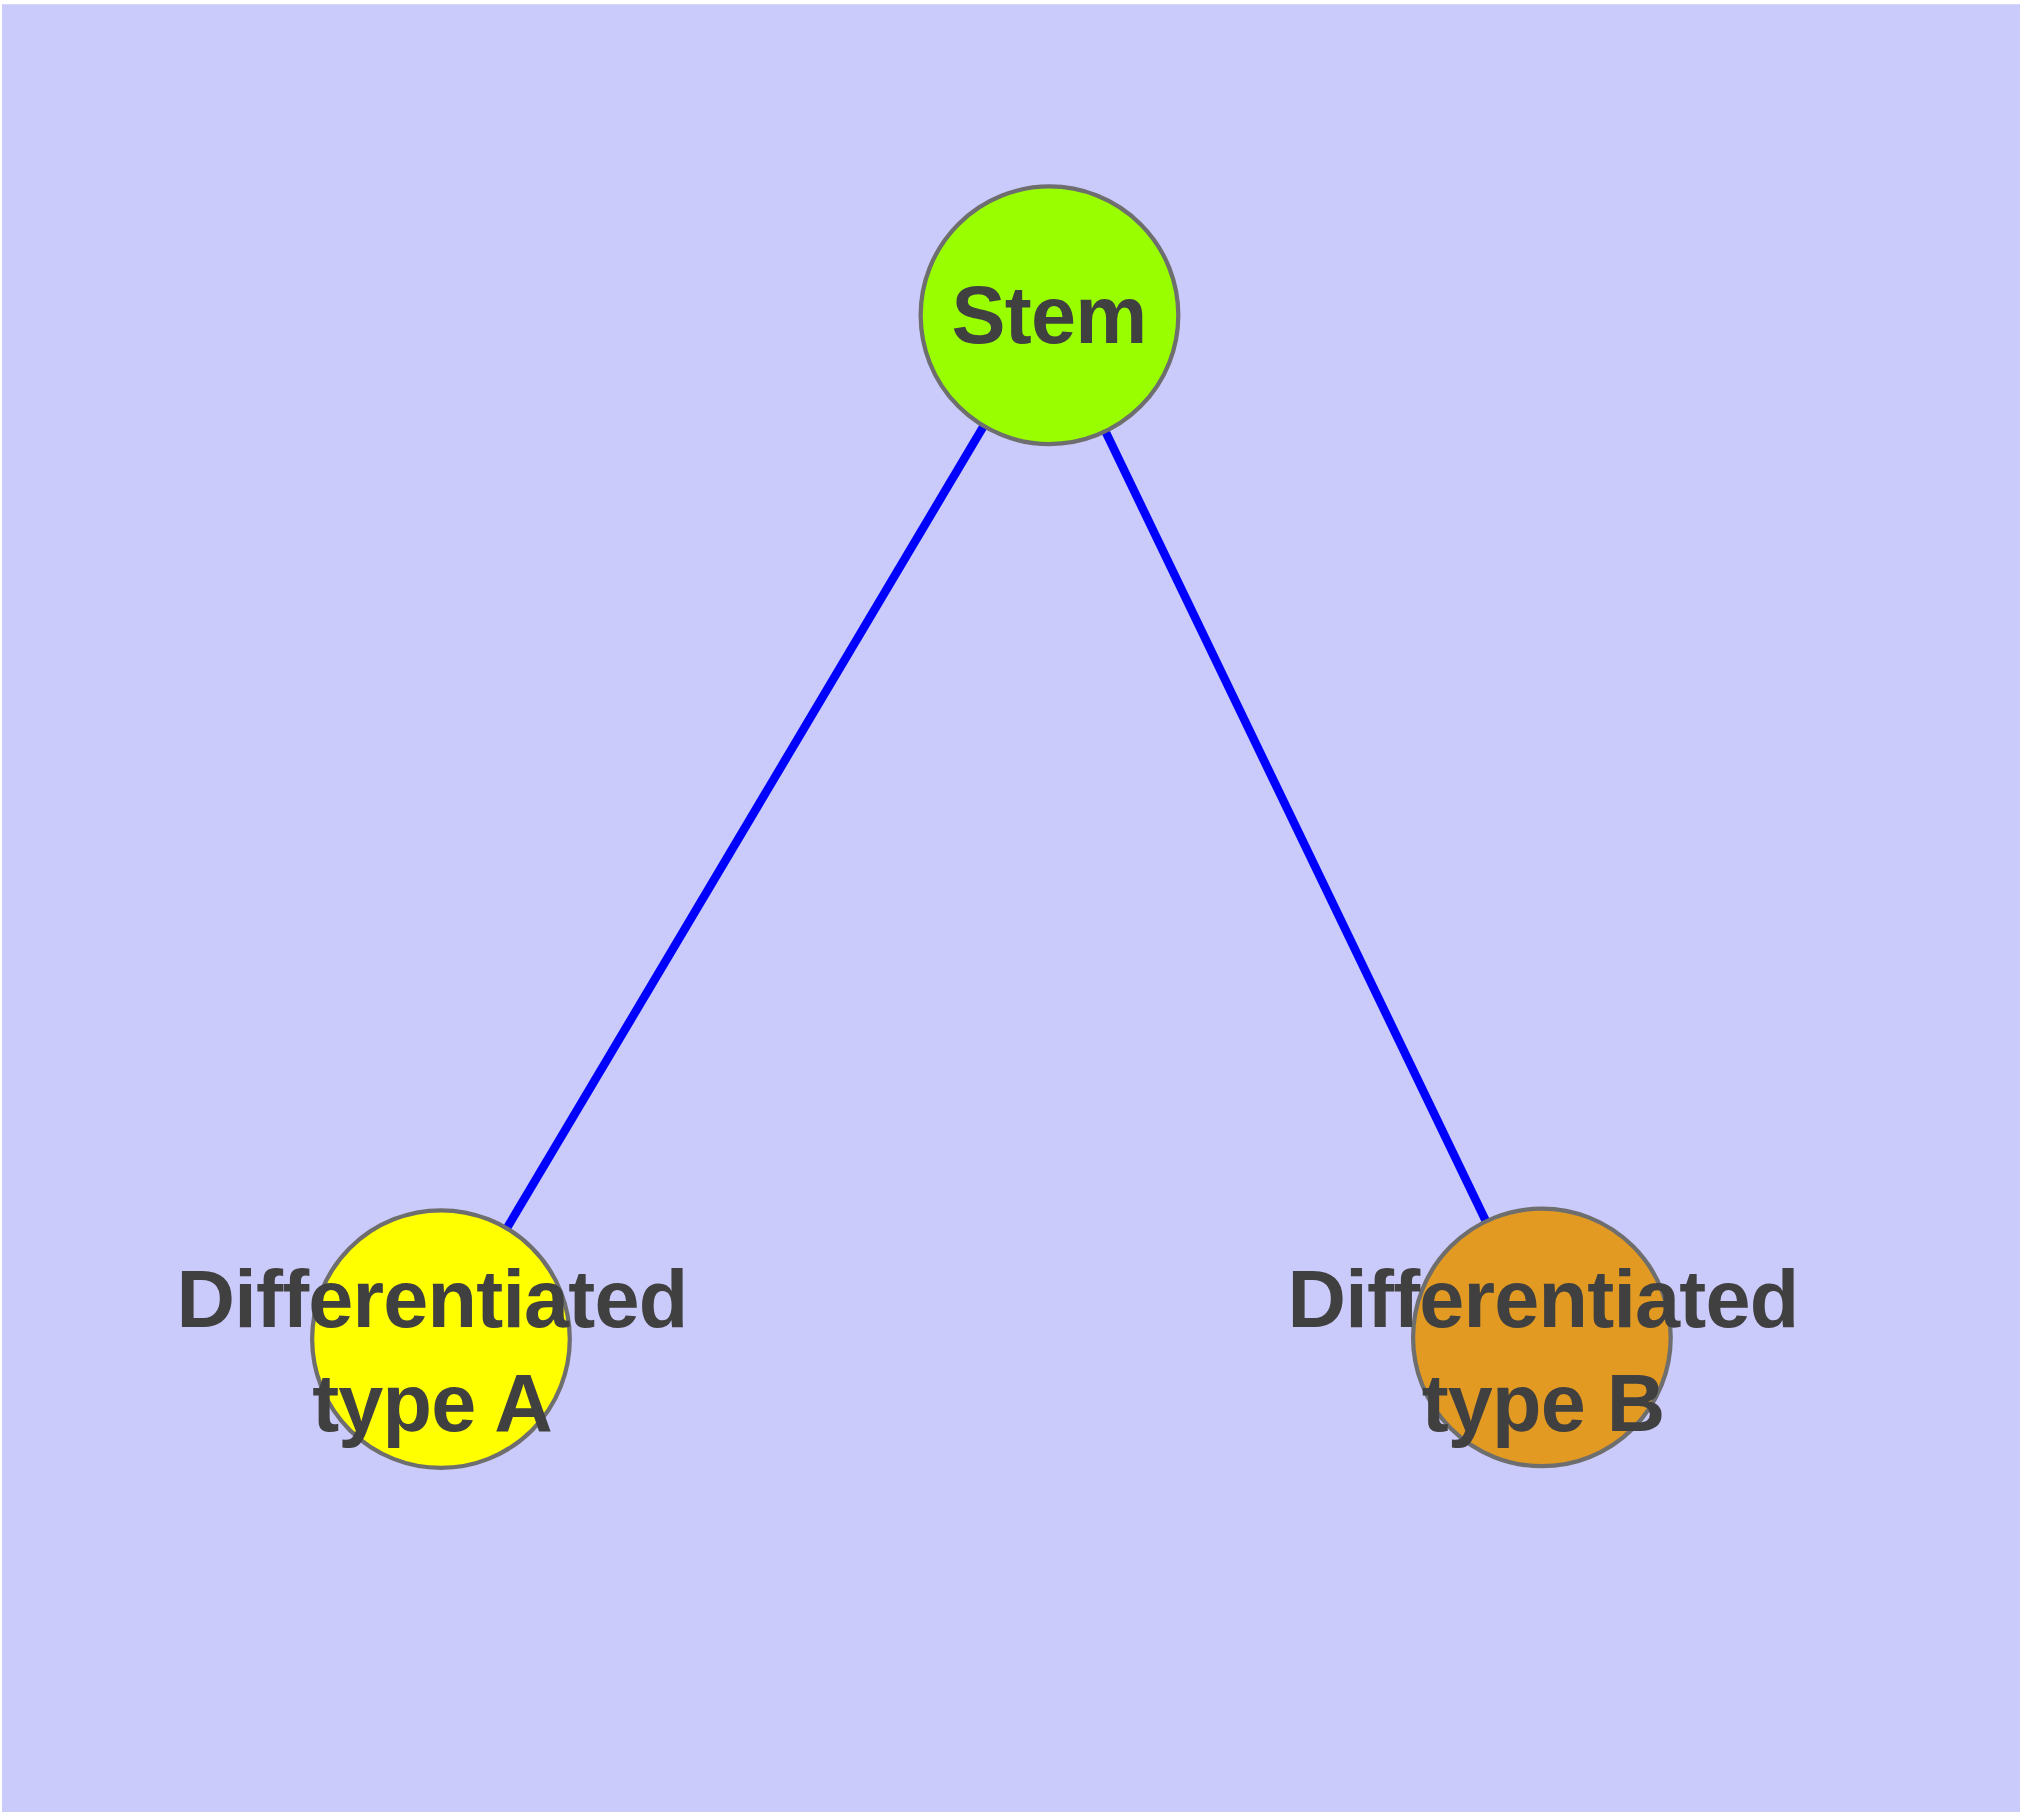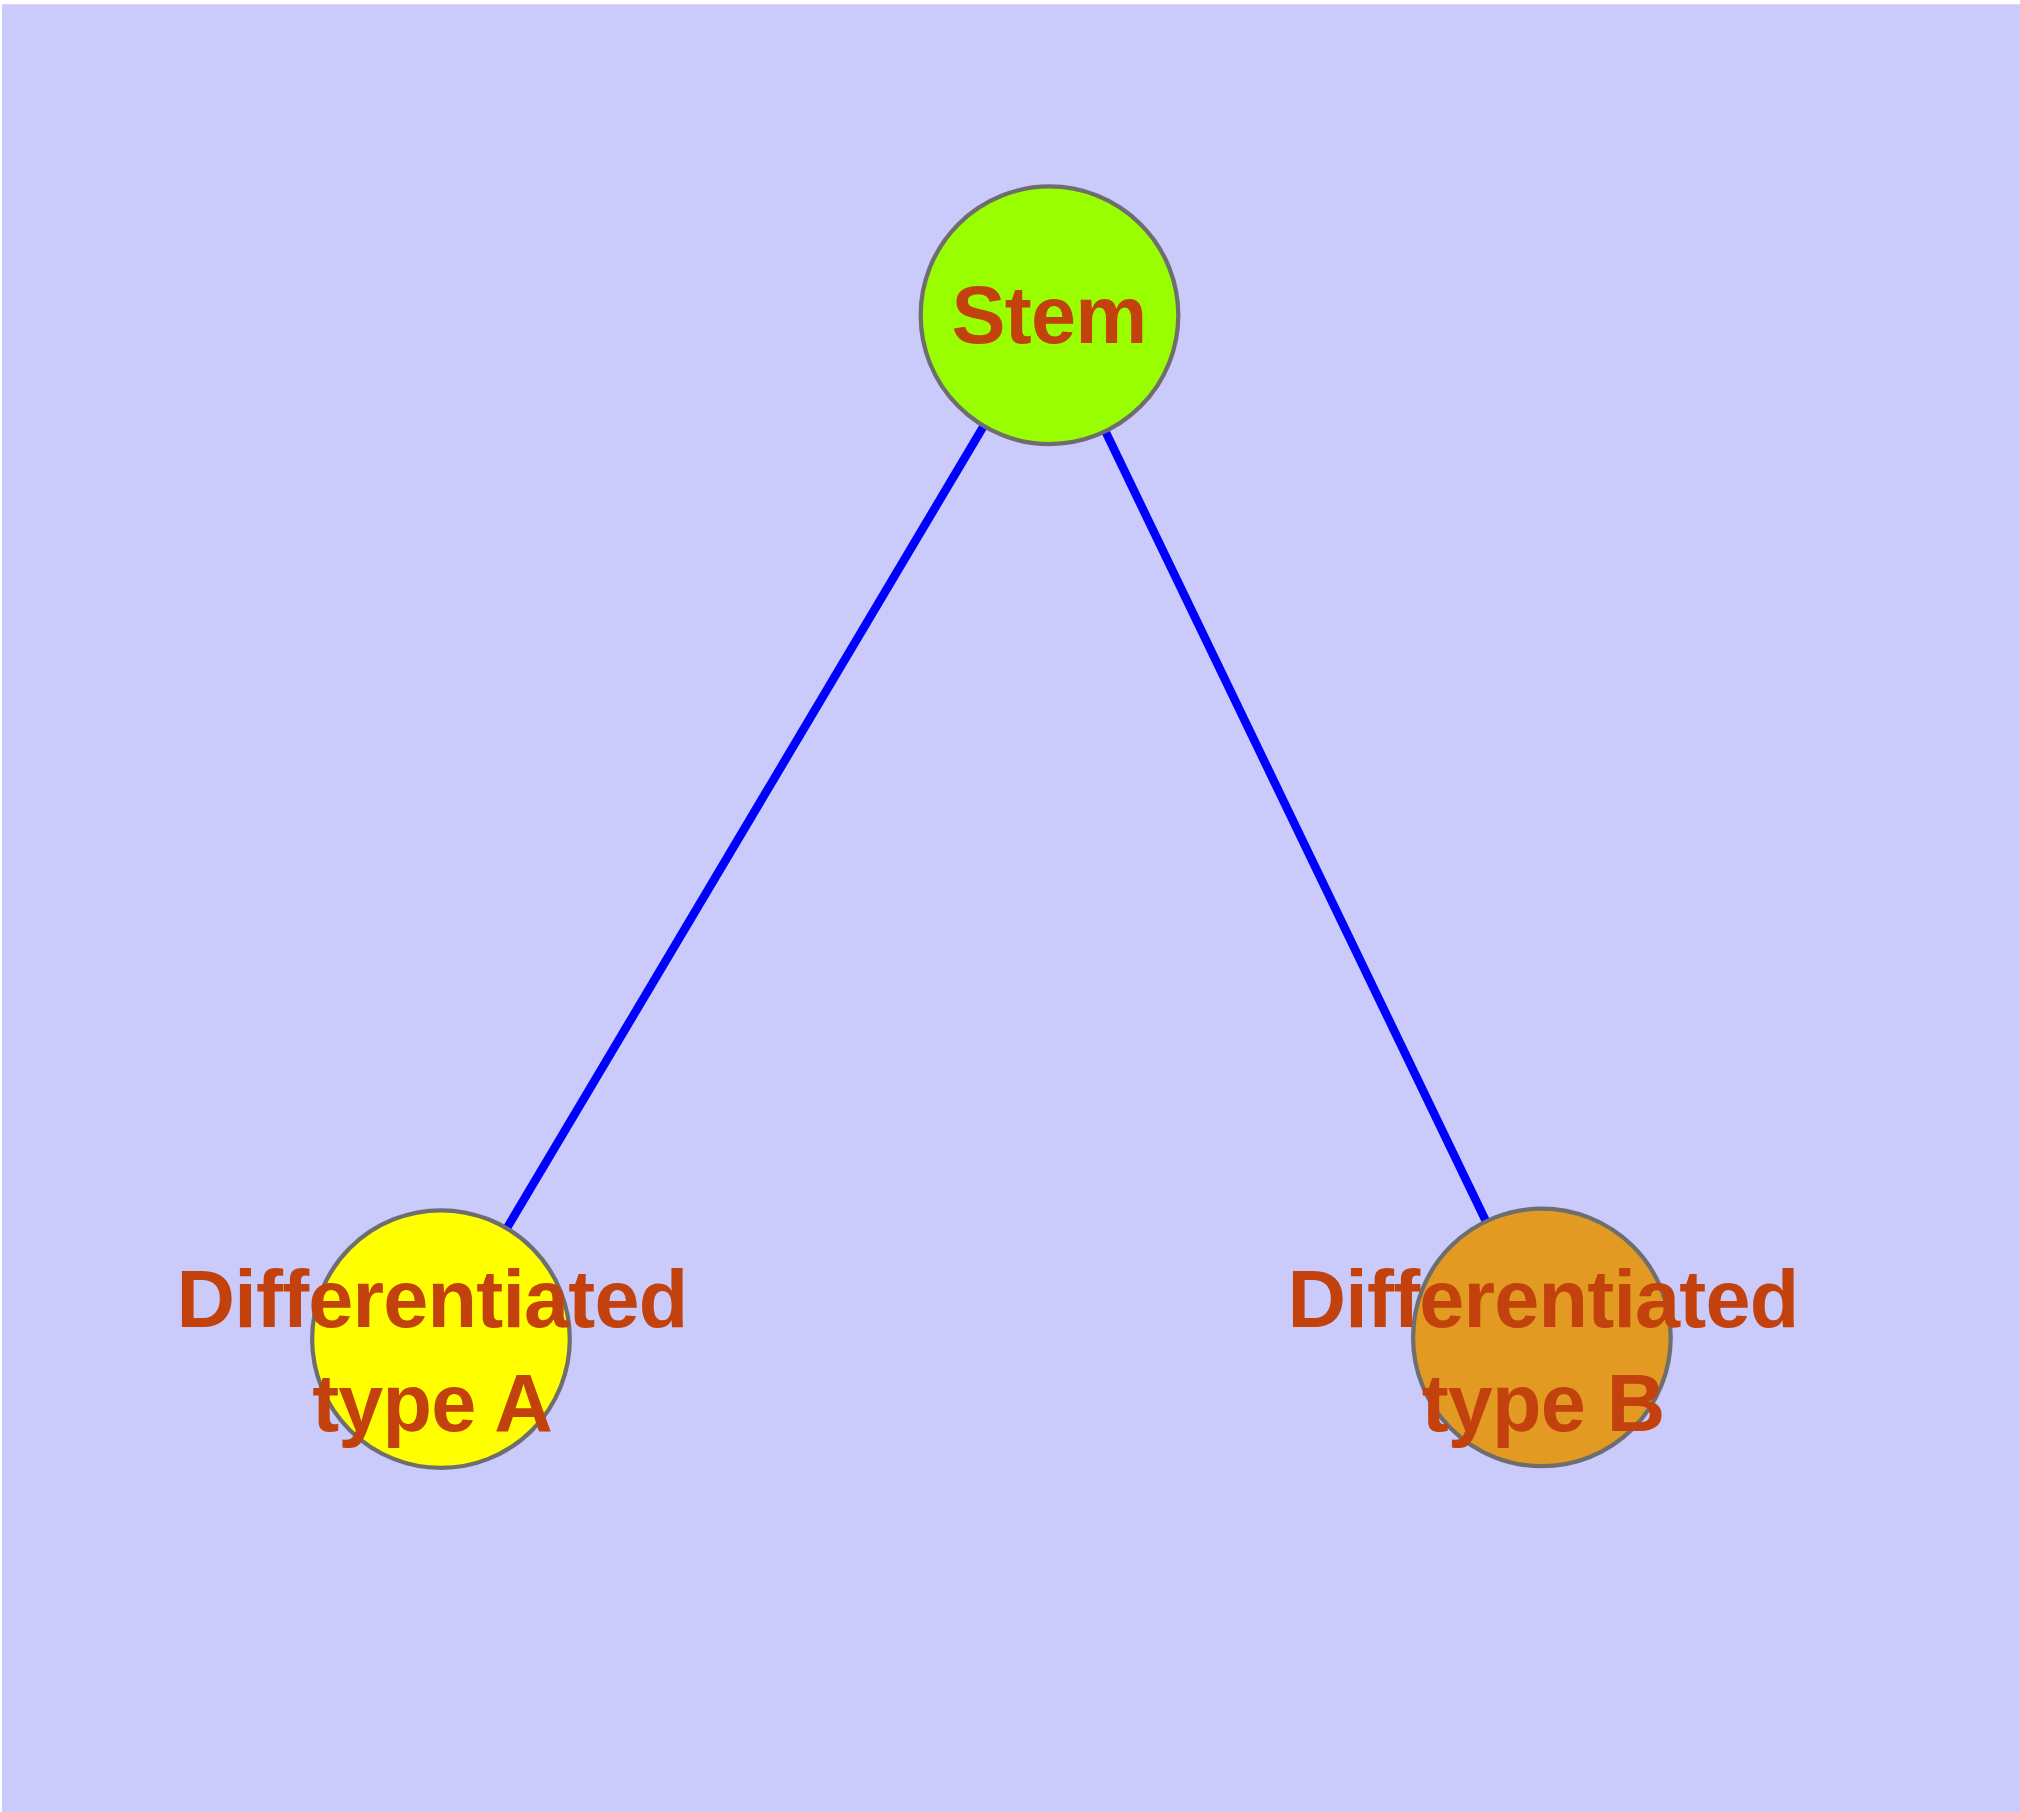--- a/index.html
+++ b/index.html
@@ -21,21 +21,21 @@
     display: block;
   }
   .node-label {
     position: absolute;
     transform: translate(-50%, -50%);
     text-align: center;
     white-space: pre-line;
     font-weight: bold;
     font-size: 81px;
     line-height: 104px;
-    color: #c2410c;
+    color: #404040;
     letter-spacing: -0.8px;
   }
   .label-stem   { left: 1049px; top: 315px;  }
   .label-type-a { left: 432px;  top: 1351px; }
   .label-type-b { left: 1543px; top: 1351px; }
 </style>
 </head>
 <body>
 
 <div class="stage">

